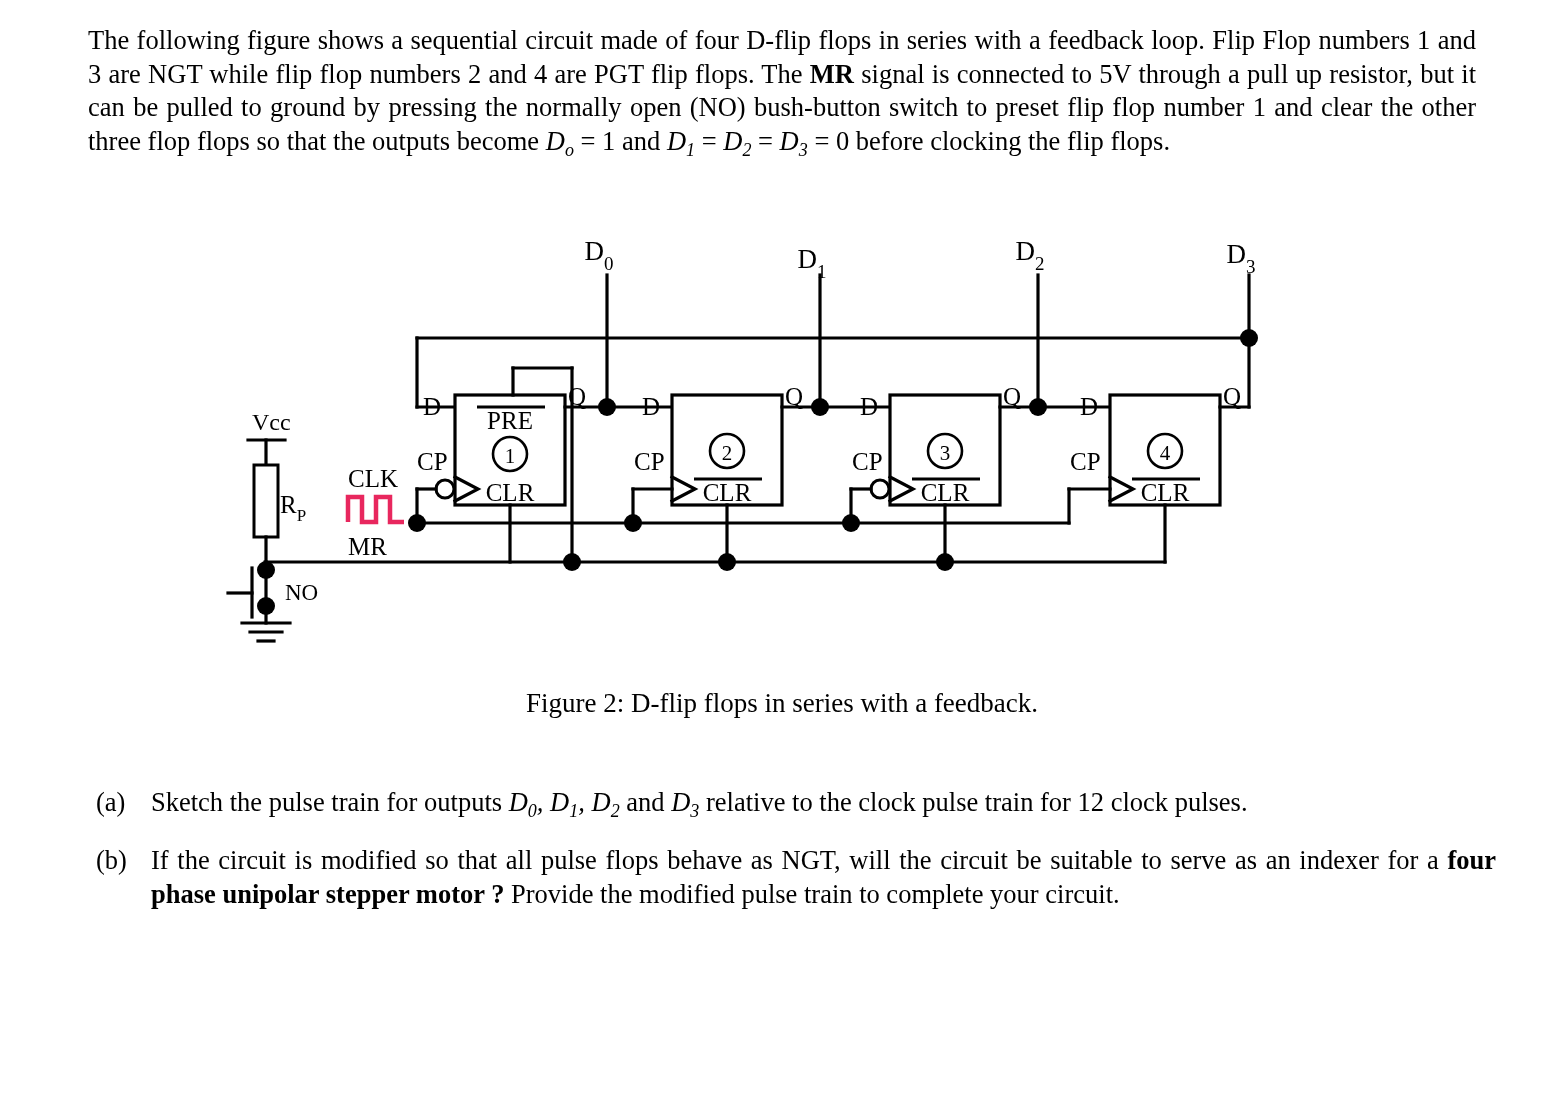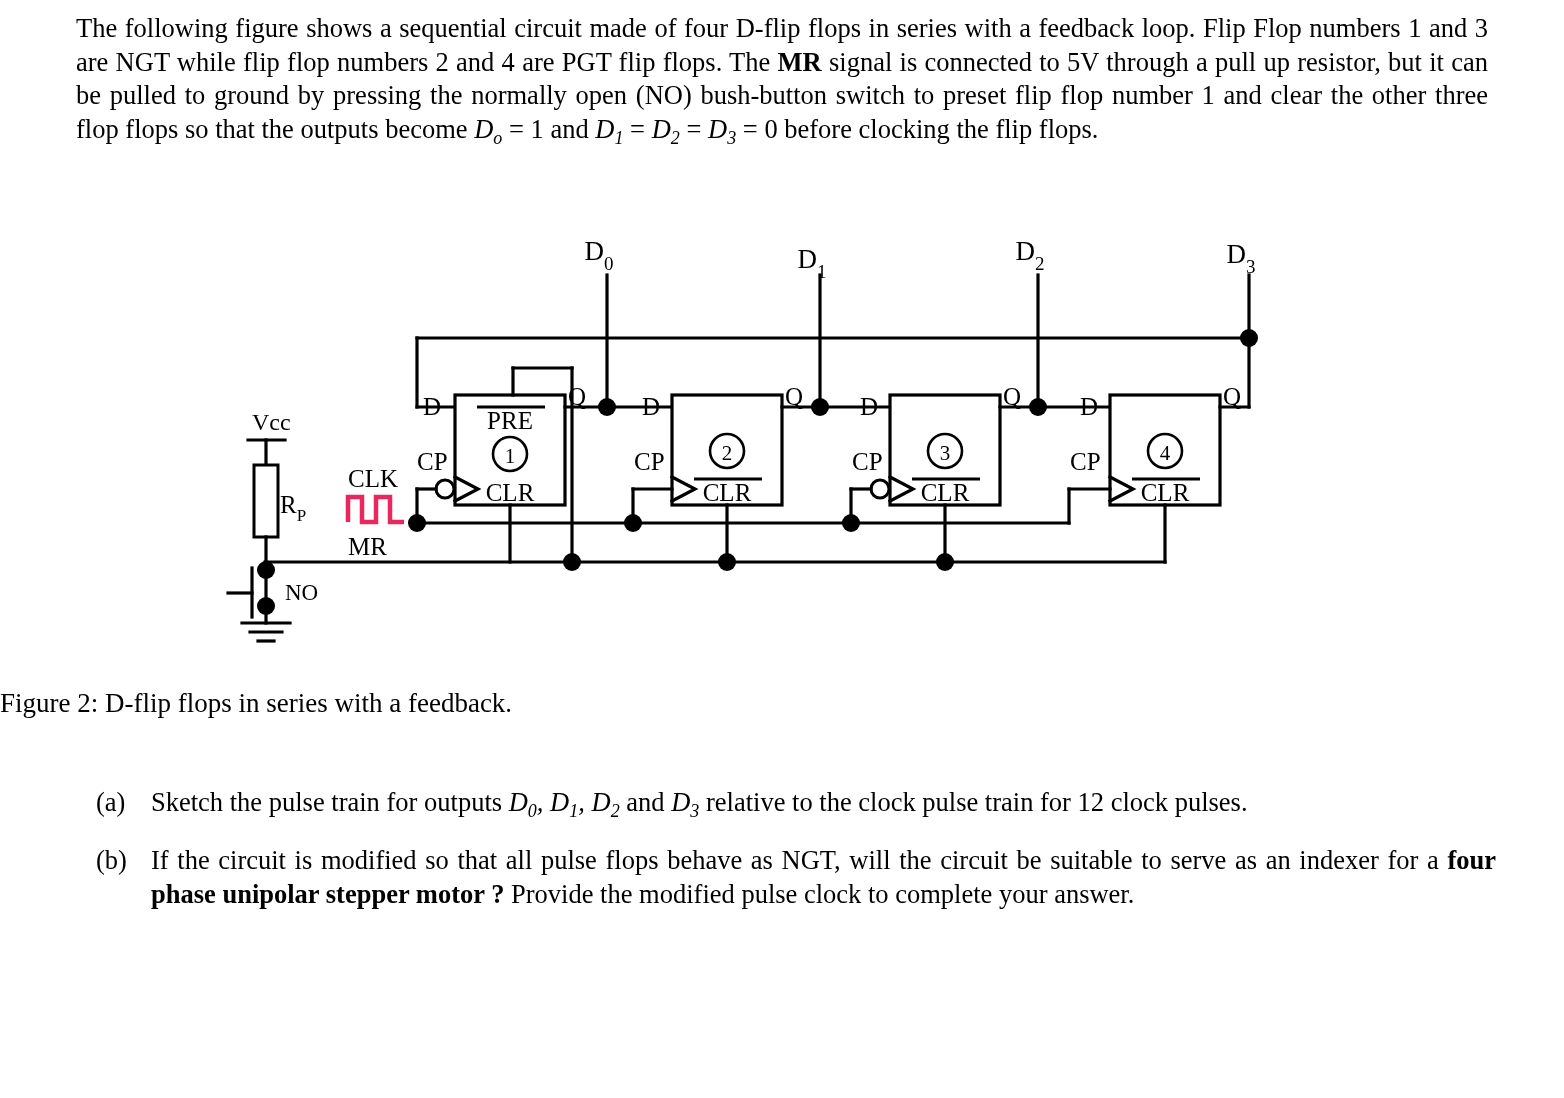--- a/index.html
+++ b/index.html
@@ -17,37 +17,38 @@
 
   
   .intro {
     position: absolute;
     left: 72px; top: 8px; width: 1420px;
     font-size: 26.5px;
     line-height: 33.5px;
     text-align: justify;
     text-justify: inter-word;
   }
-  .intro p { margin: 4px; }
+  .intro p { margin: 16px; }
 
   .mathvar { font-family: "Liberation Serif", serif; font-style: italic; }
   .sub { font-size: 0.68em; vertical-align: -0.32em; font-style: italic; }
   b { font-weight: bold; }
 
   
   .figure-wrap {
     position: absolute;
     left: 0px; top: 225px;
     width: 1564px; height: 440px;
   }
   .figure-wrap svg { display: block; }
 
   .caption {
     position: absolute;
     left: 0; top: 688px; width: 1564px;
+    text-align: center;
     font-size: 27px;
   }
 
   
   .questions {
     position: absolute;
     left: 96px; top: 786px; width: 1400px;
     font-size: 26.5px;
     line-height: 33.5px;
   }
@@ -220,18 +221,18 @@
 
   <div class="caption">Figure 2: D-flip flops in series with a feedback.</div>
 
   <div class="questions">
 
     <div class="qitem">
       <span class="qlabel">(a)</span><span>Sketch the pulse train for outputs </span><span class="mathvar"><span class="mathvar">D</span><span class="sub">0</span>, <span class="mathvar">D</span><span class="sub">1</span>, <span class="mathvar">D</span><span class="sub">2</span></span><span> and </span><span><span class="mathvar">D</span><span class="sub">3</span></span><span> relative to the clock pulse train for 12 clock pulses.</span>
     </div>
 
     <div class="qitem">
-      <span class="qlabel">(b)</span><span>If the circuit is modified so that all pulse flops behave as NGT, will the circuit be suitable to serve as an indexer for a </span><b>four phase unipolar stepper motor ?</b><span> Provide the modified pulse clock to complete your answer.</span>
+      <span class="qlabel">(b)</span><span>If the circuit is modified so that all pulse flops behave as NGT, will the circuit be suitable to serve as an indexer for a </span><b>four phase unipolar stepper motor ?</b><span> Provide the modified pulse train to complete your circuit.</span>
     </div>
 
   </div>
 
 </div>
 
 </body></html>

